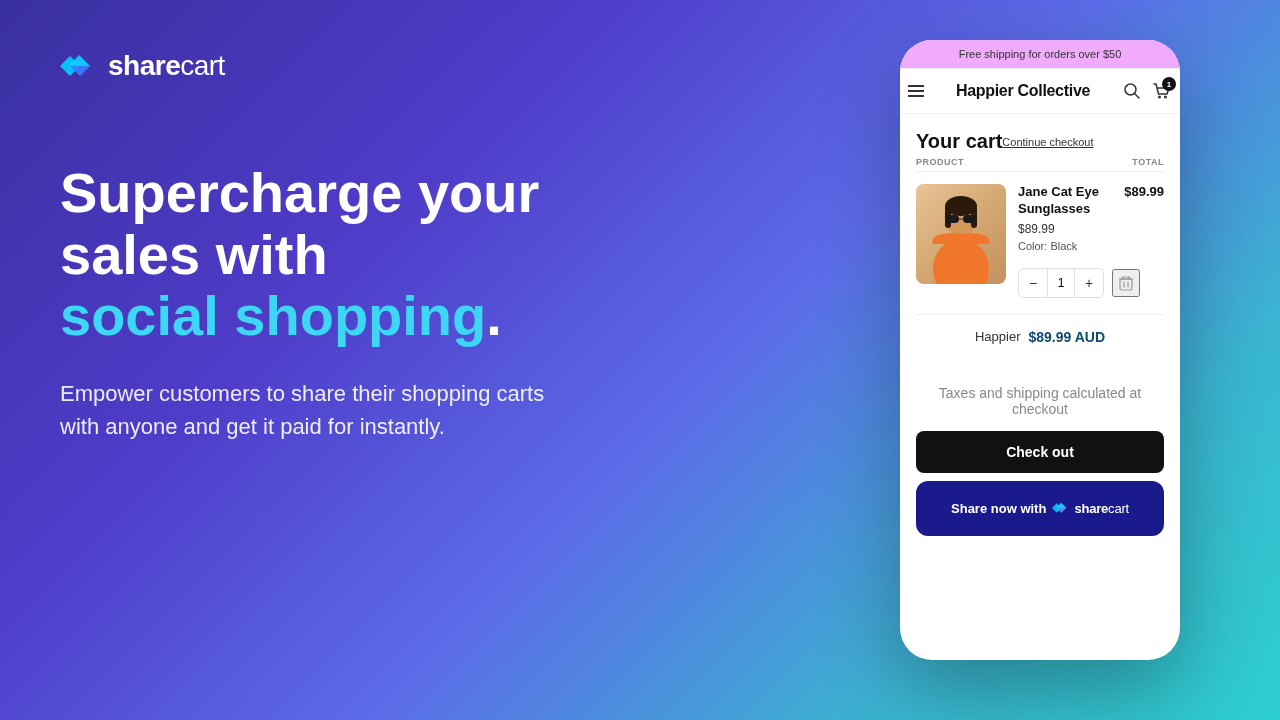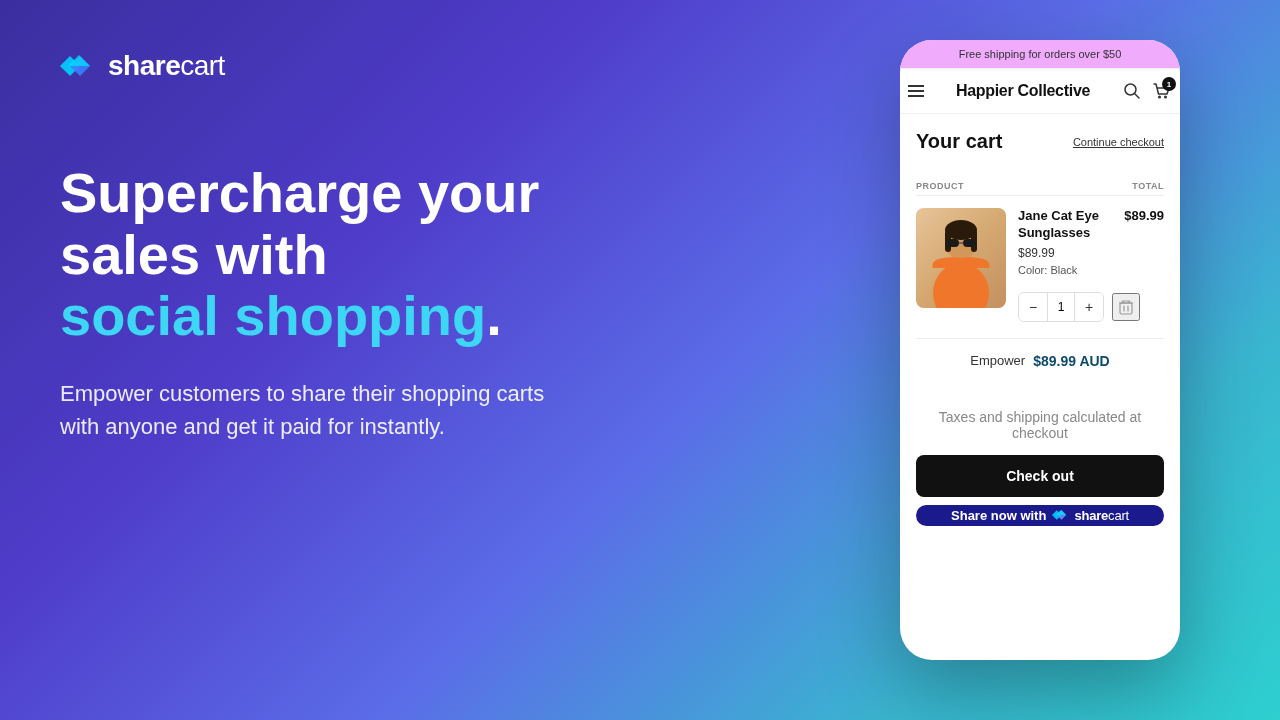--- a/index.html
+++ b/index.html
@@ -156,23 +156,22 @@
     }
 
     .phone-body {
       padding: 16px;
       flex: 1;
       overflow: hidden;
     }
 
     .cart-header {
       display: flex;
-      justify-content: space-between;
-      align-items: center;
-      margin-bottom: 28px;
+      align-items: center;
+      margin-bottom: 4px;
     }
 
     .cart-title {
       font-size: 20px;
       font-weight: 700;
       color: #111;
     }
 
     .continue-shopping {
       font-size: 11px;
@@ -350,21 +349,21 @@
       border-radius: 8px;
       font-size: 14px;
       font-weight: 600;
       cursor: pointer;
       margin-bottom: 8px;
       text-align: center;
     }
 
     .share-btn {
       width: 100%;
-      padding: 3px;
+      padding: 20px;
       background: #1a1a8c;
       color: white;
       border: none;
       border-radius: 12px;
       font-size: 13px;
       font-weight: 600;
       cursor: pointer;
       display: flex;
       align-items: center;
       justify-content: center;
@@ -521,21 +520,21 @@
               <line x1="5" y1="7" x2="5" y2="12" stroke="#999" stroke-width="1.2" stroke-linecap="round"></line>
               <line x1="9" y1="7" x2="9" y2="12" stroke="#999" stroke-width="1.2" stroke-linecap="round"></line>
             </svg>
           </button>
         </div>
       </div>
     </div>
 
     <div class="subtotal-section">
       <div class="subtotal-row">
-        <span class="subtotal-label">Empower</span>
+        <span class="subtotal-label">Happier</span>
         <span class="subtotal-value">$89.99 AUD</span>
       </div>
       <div class="tax-note">Taxes and shipping calculated at checkout</div>
 
       
       <button class="checkout-btn">Check out</button>
 
       
       <button class="share-btn">
         <span>Share now with</span>

